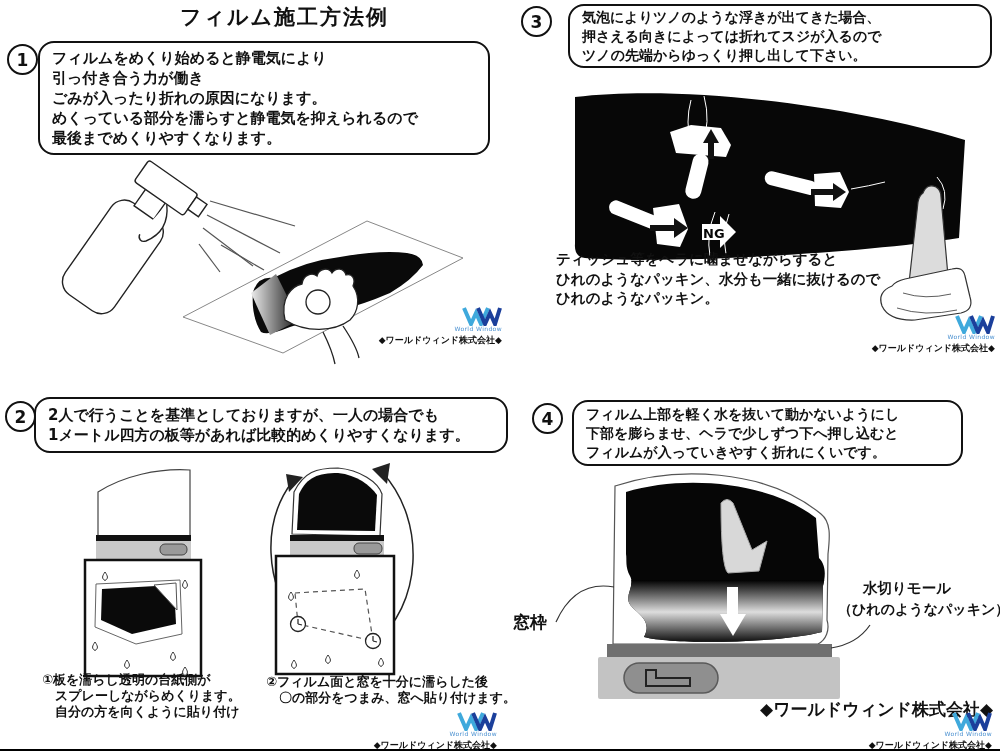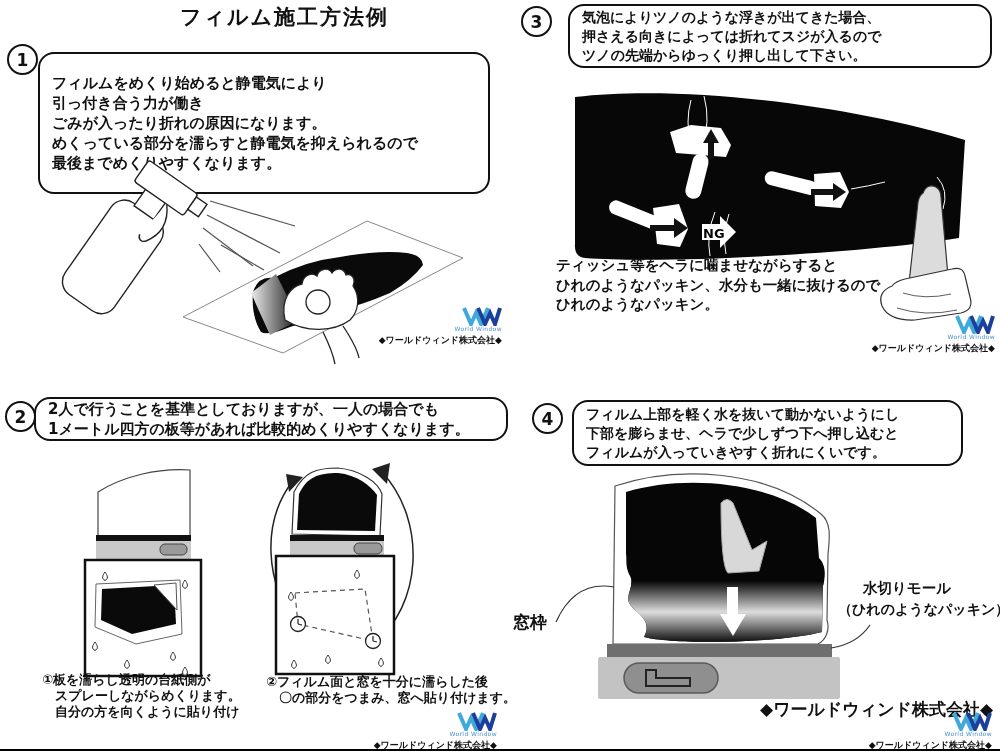--- a/index.html
+++ b/index.html
@@ -25,21 +25,21 @@
   svg{display:block}
 </style>
 </head>
 <body>
 
 <div class="canvas">
 
   <div class="abs title" style="left:180px;top:3px">フィルム施工方法例</div>
 
   <div class="abs stepnum" style="left:7px;top:44px">1</div>
-  <div class="abs bubble" style="left:38px;top:52px;width:452px;height:142px">
+  <div class="abs bubble" style="left:38px;top:41px;width:452px;height:114px">
     <div class="bline">フィルムをめくり始めると静電気により</div>
     <div class="bline">引っ付き合う力が働き</div>
     <div class="bline">ごみが入ったり折れの原因になります。</div>
     <div class="bline">めくっている部分を濡らすと静電気を抑えられるので</div>
     <div class="bline">最後までめくりやすくなります。</div>
   </div>
 
   <svg class="abs" style="left:40px;top:158px" width="470" height="210" viewBox="0 0 470 210">
     <defs>
       <linearGradient id="peelGrad" x1="0" y1="0" x2="1" y2="0">
@@ -137,37 +137,37 @@
       <text x="1" y="5.5" font-size="13" font-weight="bold" fill="#070707">NG</text>
     </g>
 
     <g>
       <path d="M368,113 Q372,103 381,107 Q386,110 386,117 L393,196 Q394,205 385,207 L362,211 Q353,212 354,203 L363,122 Q364,116 368,113 Z" fill="#dcdcdc" stroke="#333" stroke-width="1.2"></path>
       <path d="M337,206 Q322,212 327,226 Q334,241 360,240 L406,233 Q419,230 415,217 L410,196 Q408,186 397,189 L350,199 Q341,201 337,206 Z" fill="#fff" stroke="#333" stroke-width="1.2"></path>
       <path d="M348,213 q22,7 48,1 M342,228 q28,9 60,2" fill="none" stroke="#333" stroke-width="0.8"></path>
     </g>
   </svg>
 
-  <div class="abs" style="left:556px;top:256px">
+  <div class="abs" style="left:556px;top:250px">
     <div class="notetext">ティッシュ等をヘラに噛ませながらすると</div>
     <div class="notetext">ひれのようなパッキン、水分も一緒に抜けるので</div>
     <div class="notetext">ひれのようなパッキン。</div>
   </div>
 
   <div class="abs logo-block" style="left:875px;top:314px;width:120px">
     <svg width="40" height="20" viewBox="0 0 40 20">
       <polyline points="2,2 9,18 14,7 19,18 26,2" fill="none" stroke-width="4" stroke="#3fa9dc"></polyline>
       <polyline points="16,2 23,18 28,7 33,18 38,2" fill="none" stroke-width="4" stroke="#1b3f9b"></polyline>
     </svg>
     <div class="ww-name">World Window</div>
     <div class="ww-company">◆ワールドウィンド株式会社◆</div>
   </div>
 
   <div class="abs stepnum" style="left:5px;top:401px">2</div>
-  <div class="abs bubble" style="left:34px;top:397px;width:474px;height:44px">
+  <div class="abs bubble" style="left:34px;top:397px;width:474px;height:56px">
     <div class="bline">2人で行うことを基準としておりますが、一人の場合でも</div>
     <div class="bline">1メートル四方の板等があれば比較的めくりやすくなります。</div>
   </div>
 
   <svg class="abs" style="left:78px;top:462px" width="150" height="218" viewBox="0 0 150 218">
     <path d="M20,75 L20,30 C45,14 80,6 112,8 L112,75 Z" fill="#fff" stroke="#444" stroke-width="1.2"></path>
     <rect x="18" y="73" width="95" height="6" fill="#111"></rect>
     <rect x="18" y="79" width="95" height="18" fill="#c9c9c9"></rect>
     <rect x="82" y="82" width="27" height="11" rx="5" fill="#9a9a9a" stroke="#444"></rect>
     <rect x="7" y="98" width="116" height="116" fill="#fff" stroke="#111" stroke-width="2.5"></rect>

